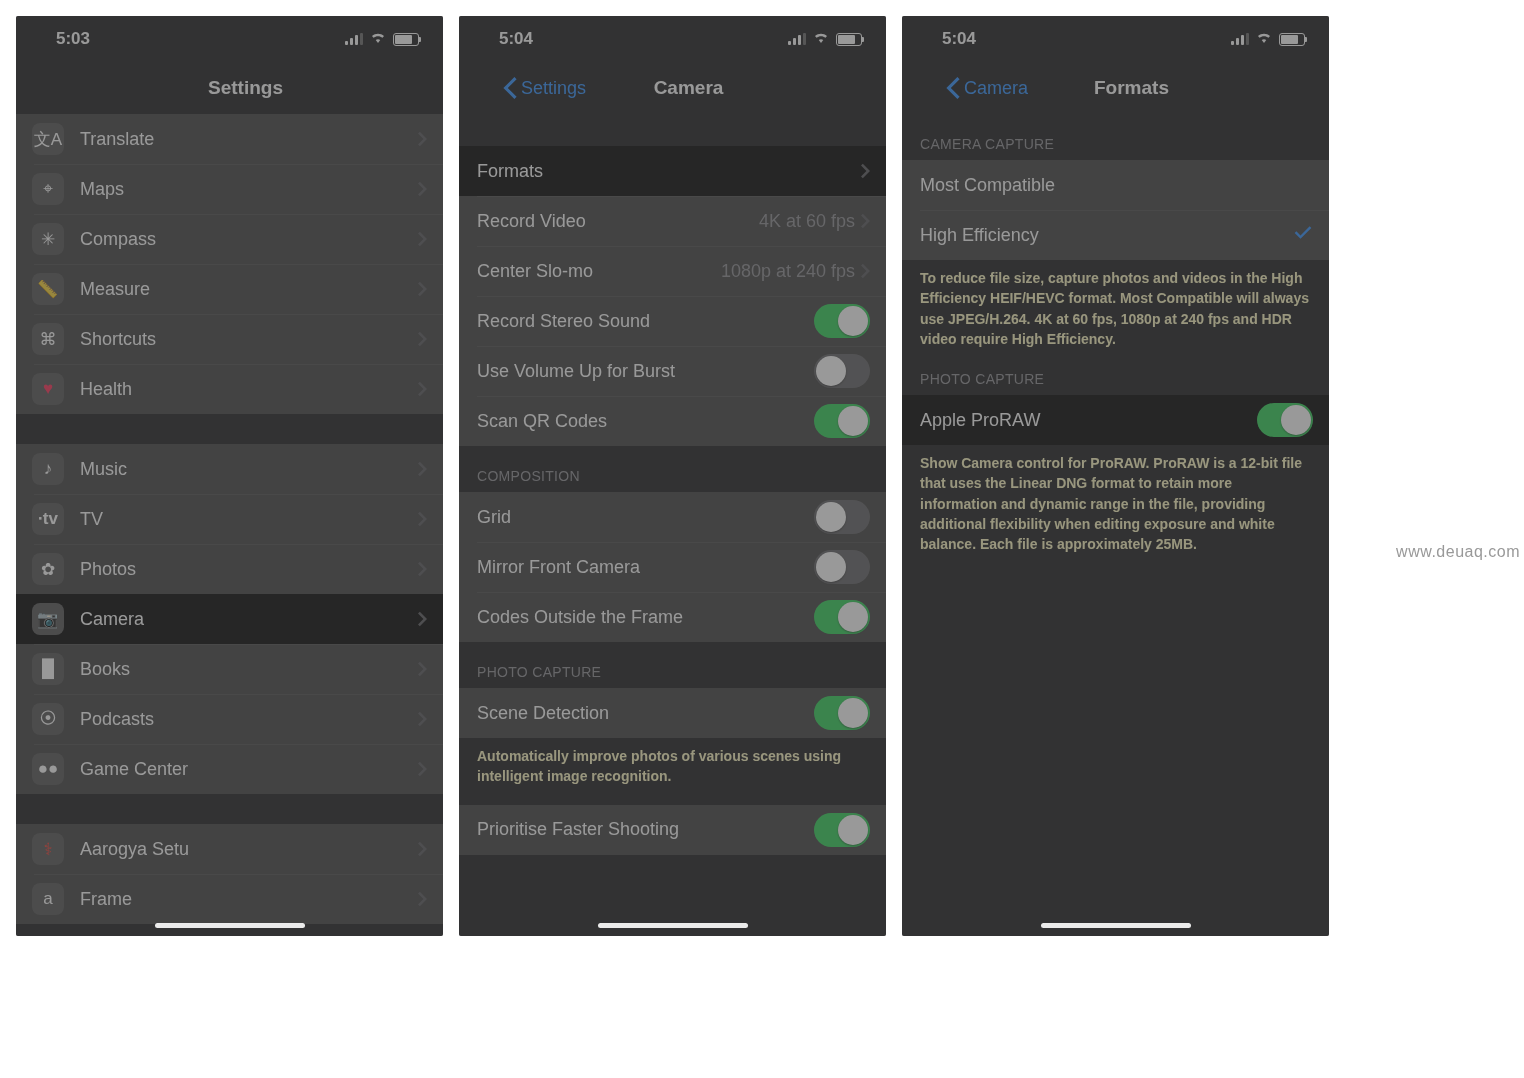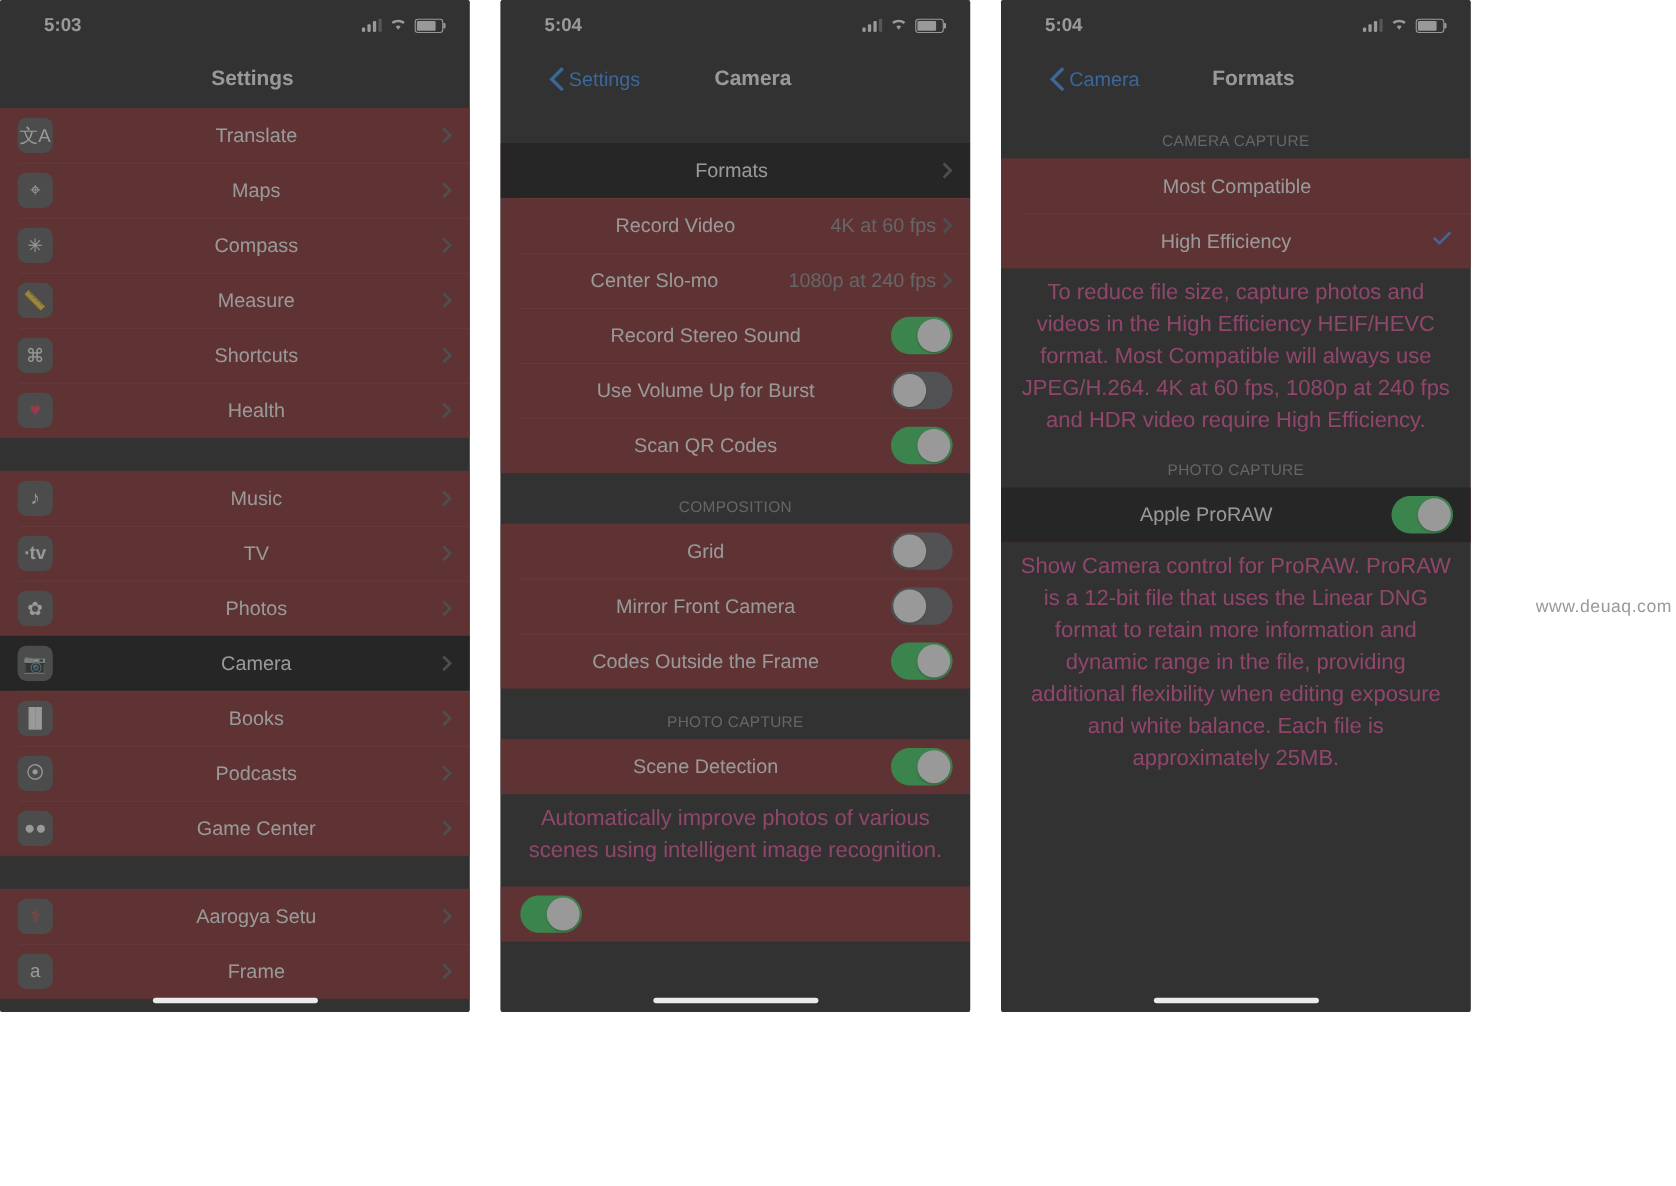--- a/index.html
+++ b/index.html
@@ -1,36 +1,36 @@
 <!DOCTYPE html>
 <html><head>
 <meta charset="utf-8">
 <style>
   * { margin:0; padding:0; box-sizing:border-box; font-family:-apple-system,'Helvetica Neue',Arial,sans-serif; -webkit-font-smoothing:antialiased; }
   body { background:#fff; width:1524px; height:1078px; position:relative; }
-  .stage { display:flex; gap:28px; padding:0;text-align:center; }
+  .stage { display:flex; gap:16px; padding:16px; }
   .phone { width:427px; height:920px; background:#1c1c1e; color:#fff; position:relative; overflow:hidden; border-radius:2px; }
   .dim::after { content:""; position:absolute; inset:0; background:rgba(70,70,70,0.55); pointer-events:none; z-index:50; }
   .statusbar { height:46px; display:flex; align-items:center; justify-content:space-between; padding:0 24px 0 40px; font-size:17px; font-weight:600; }
   .status-right { display:flex; align-items:center; gap:6px; }
   .sig { display:flex; align-items:flex-end; gap:2px; height:12px; }
   .sig i { width:3px; background:#fff; border-radius:1px; display:block; }
   .sig i:nth-child(1){height:4px;} .sig i:nth-child(2){height:7px;} .sig i:nth-child(3){height:10px;} .sig i:nth-child(4){height:12px; background:rgba(255,255,255,0.35);}
   .batt { width:26px; height:13px; border:1px solid #fff; border-radius:3px; position:relative; }
   .batt::before { content:""; position:absolute; left:1px; top:1px; bottom:1px; width:70%; background:#fff; border-radius:1px;}
   .batt::after  { content:""; position:absolute; right:-3px; top:3px; width:2px; height:5px; background:#fff; border-radius:0 1px 1px 0;}
   .navbar { height:52px; display:flex; align-items:center; justify-content:center; position:relative;margin-left:32px; }
   .nav-title { font-size:19px; font-weight:600; }
   .nav-back { position:absolute; left:12px; display:flex; align-items:center; color:#2f91ff; font-size:18px; }
   .nav-back svg{ width:14px; height:22px; margin-right:4px; }
   .scroll { height:calc(100% - 98px); overflow:hidden; }
   .group-top-rule { height:32px; }
   .sec-header { font-size:14px; color:#8e8e93; padding:22px 18px 8px; text-transform:uppercase; letter-spacing:0.3px;}
-  .sec-footer { font-size:20px; color:#ec4899; padding:8px 18px 0; line-height:1.45; }
-  .list { background:#7f1d1d; }
+  .sec-footer { font-size:14px; color:#fef9c3; padding:8px 18px 0; line-height:1.45;font-weight:bold; }
+  .list { background:#404040; }
   .row { height:50px; display:flex; align-items:center; padding:0 16px 0 18px; position:relative; font-size:18px; }
   .row + .row::before { content:""; position:absolute; left:18px; right:0; top:0; height:1px; background:rgba(255,255,255,0.08);}
   .row.with-icon { padding-left:64px; }
   .row .appicon { position:absolute; left:16px; width:32px; height:32px; border-radius:8px; background:#555; display:flex; align-items:center; justify-content:center; font-size:17px;}
   .row .label { flex:1; color:#fff; }
   .row .value { color:#8e8e93; font-size:18px; margin-right:6px;}
   .row .chev { color:#5a5a5e; }
   .row .chev svg { width:9px; height:16px; display:block;}
   .row.highlight { background:#000; }
   .row.highlight::before{display:none;}
@@ -325,20 +325,21 @@
             <span class="label">Scene Detection</span>
             <span class="toggle on">
               <span class="knob"></span>
             </span>
           </div>
         </div>
     <div class="sec-footer">Automatically improve photos of various scenes using intelligent image recognition.</div>
     <div style="height:18px"></div>
     <div class="list" id="s2g4">
           <div class="row">
+            <span class="label">Prioritise Faster Shooting</span>
             <span class="toggle on">
               <span class="knob"></span>
             </span>
           </div>
         </div>
   </div>
   <div class="homebar"></div>
 </div>
 
 <div class="phone dim">

